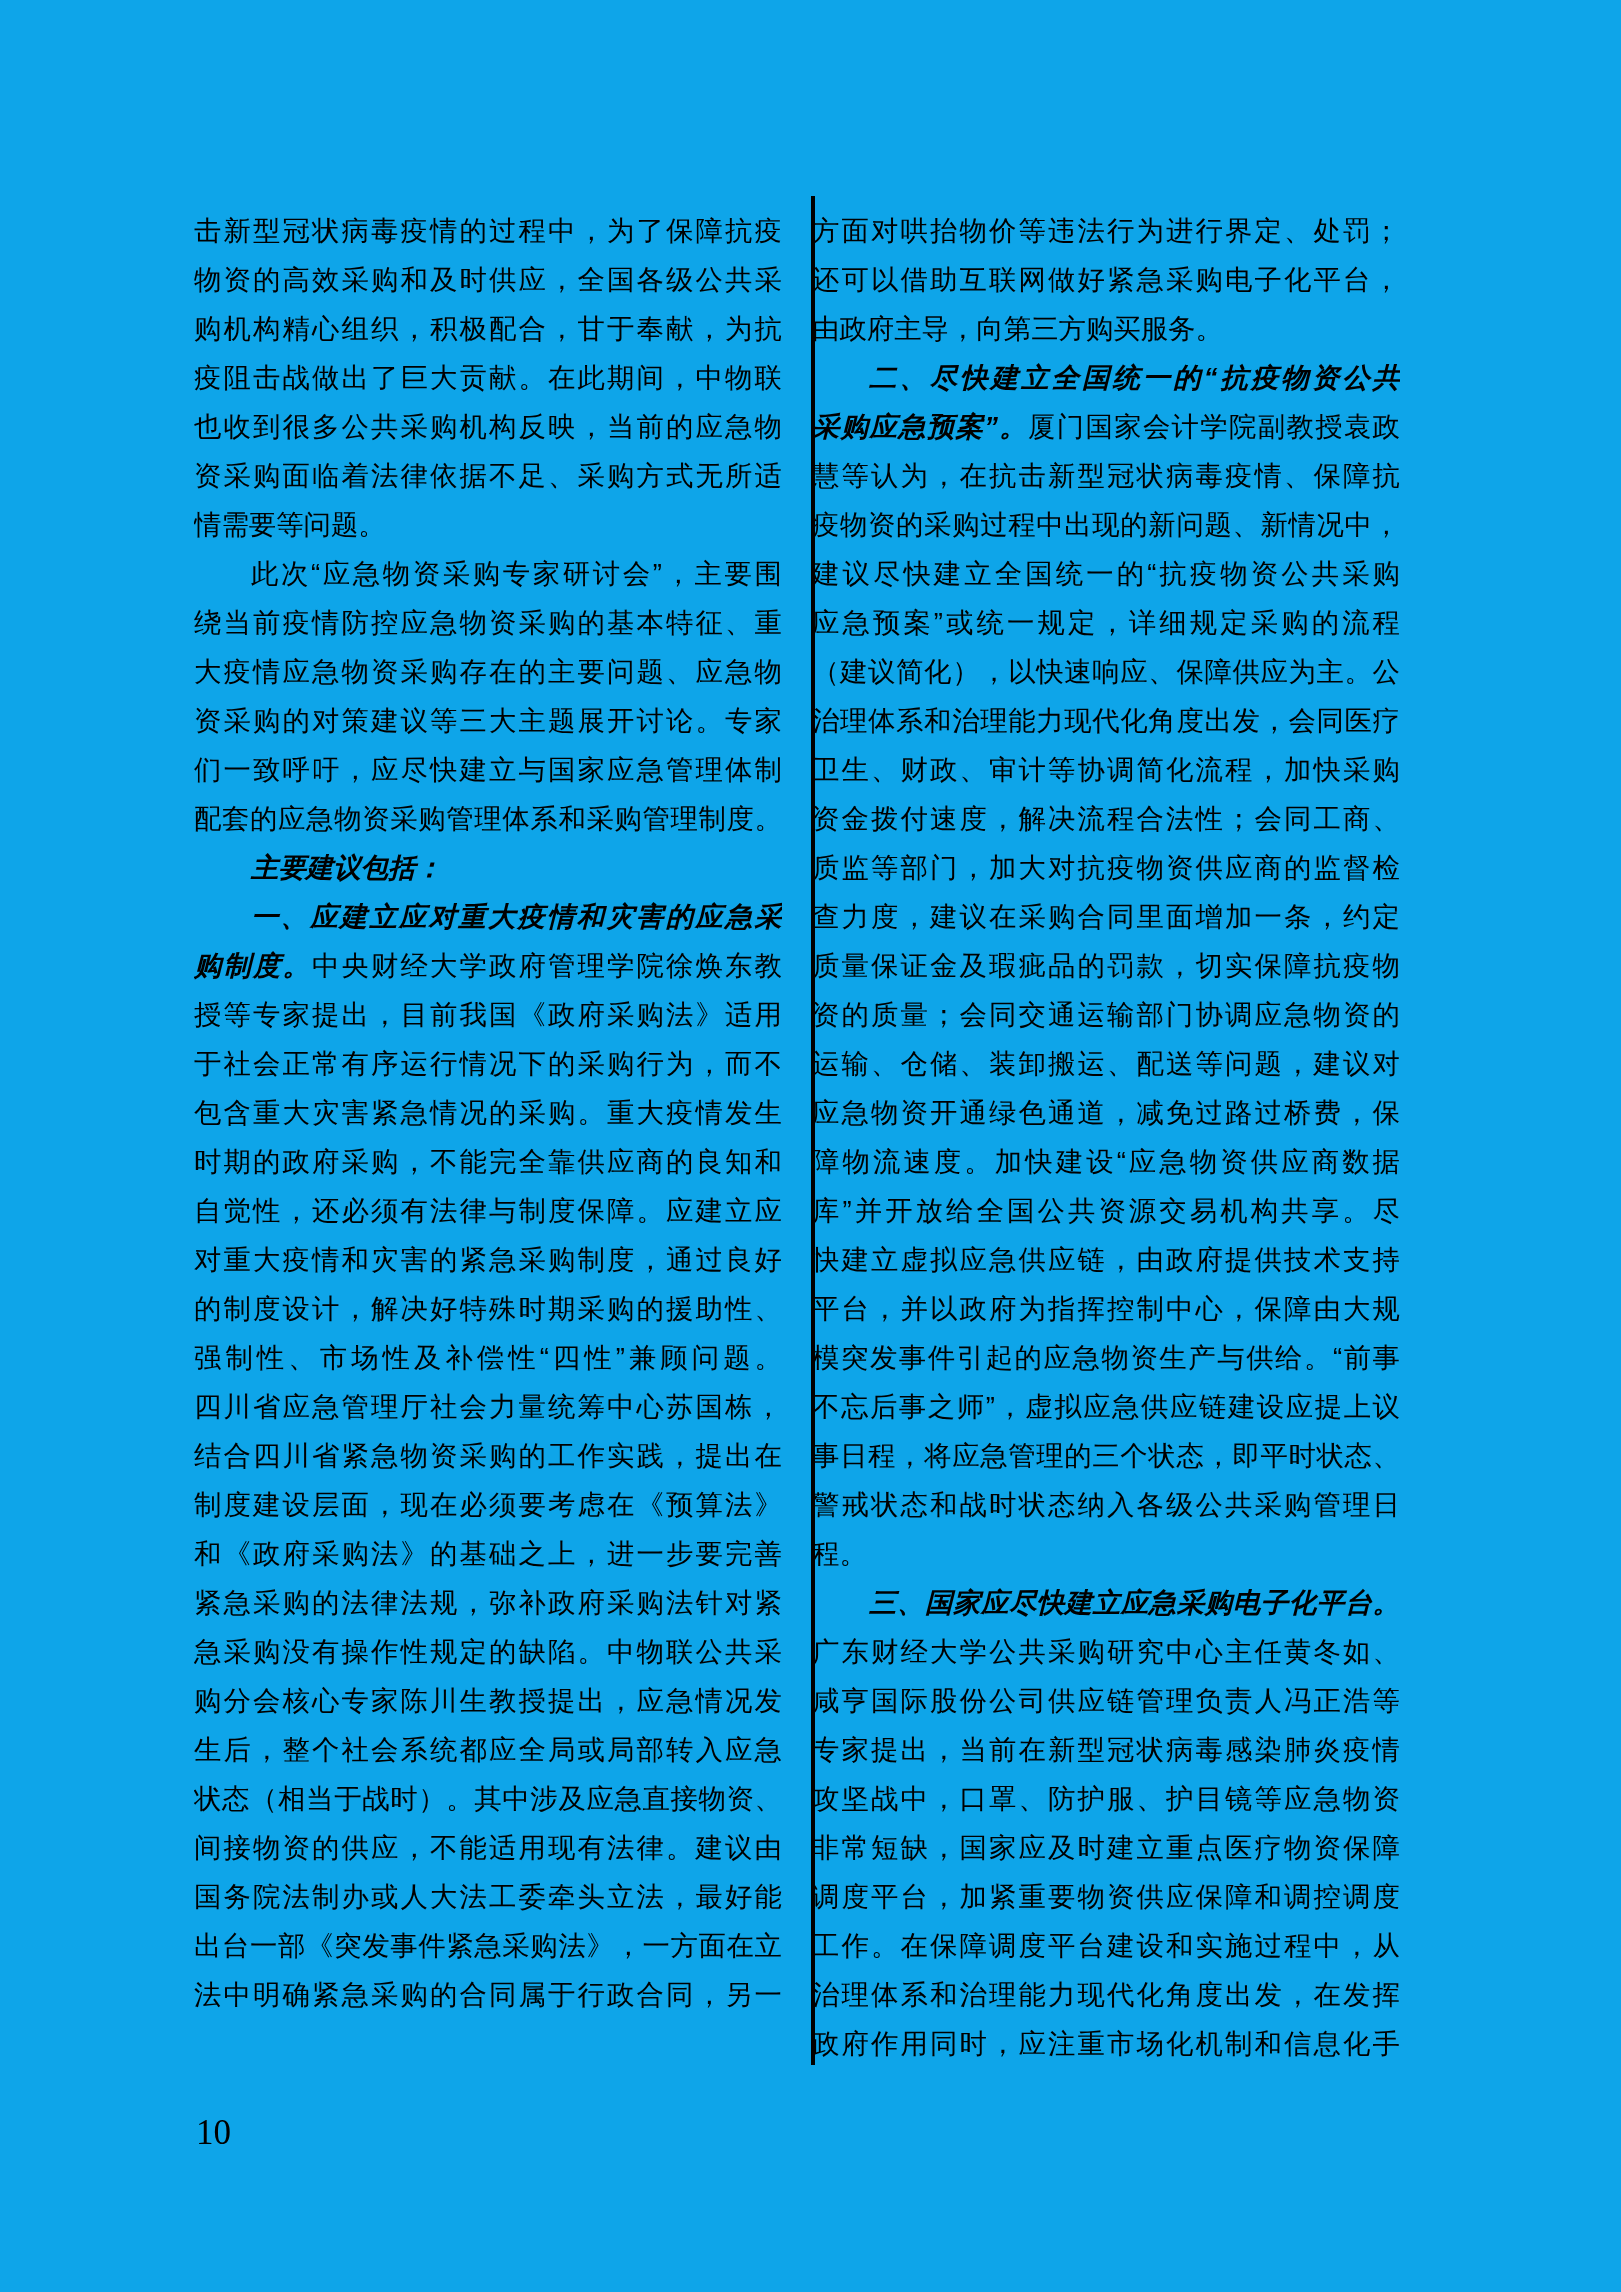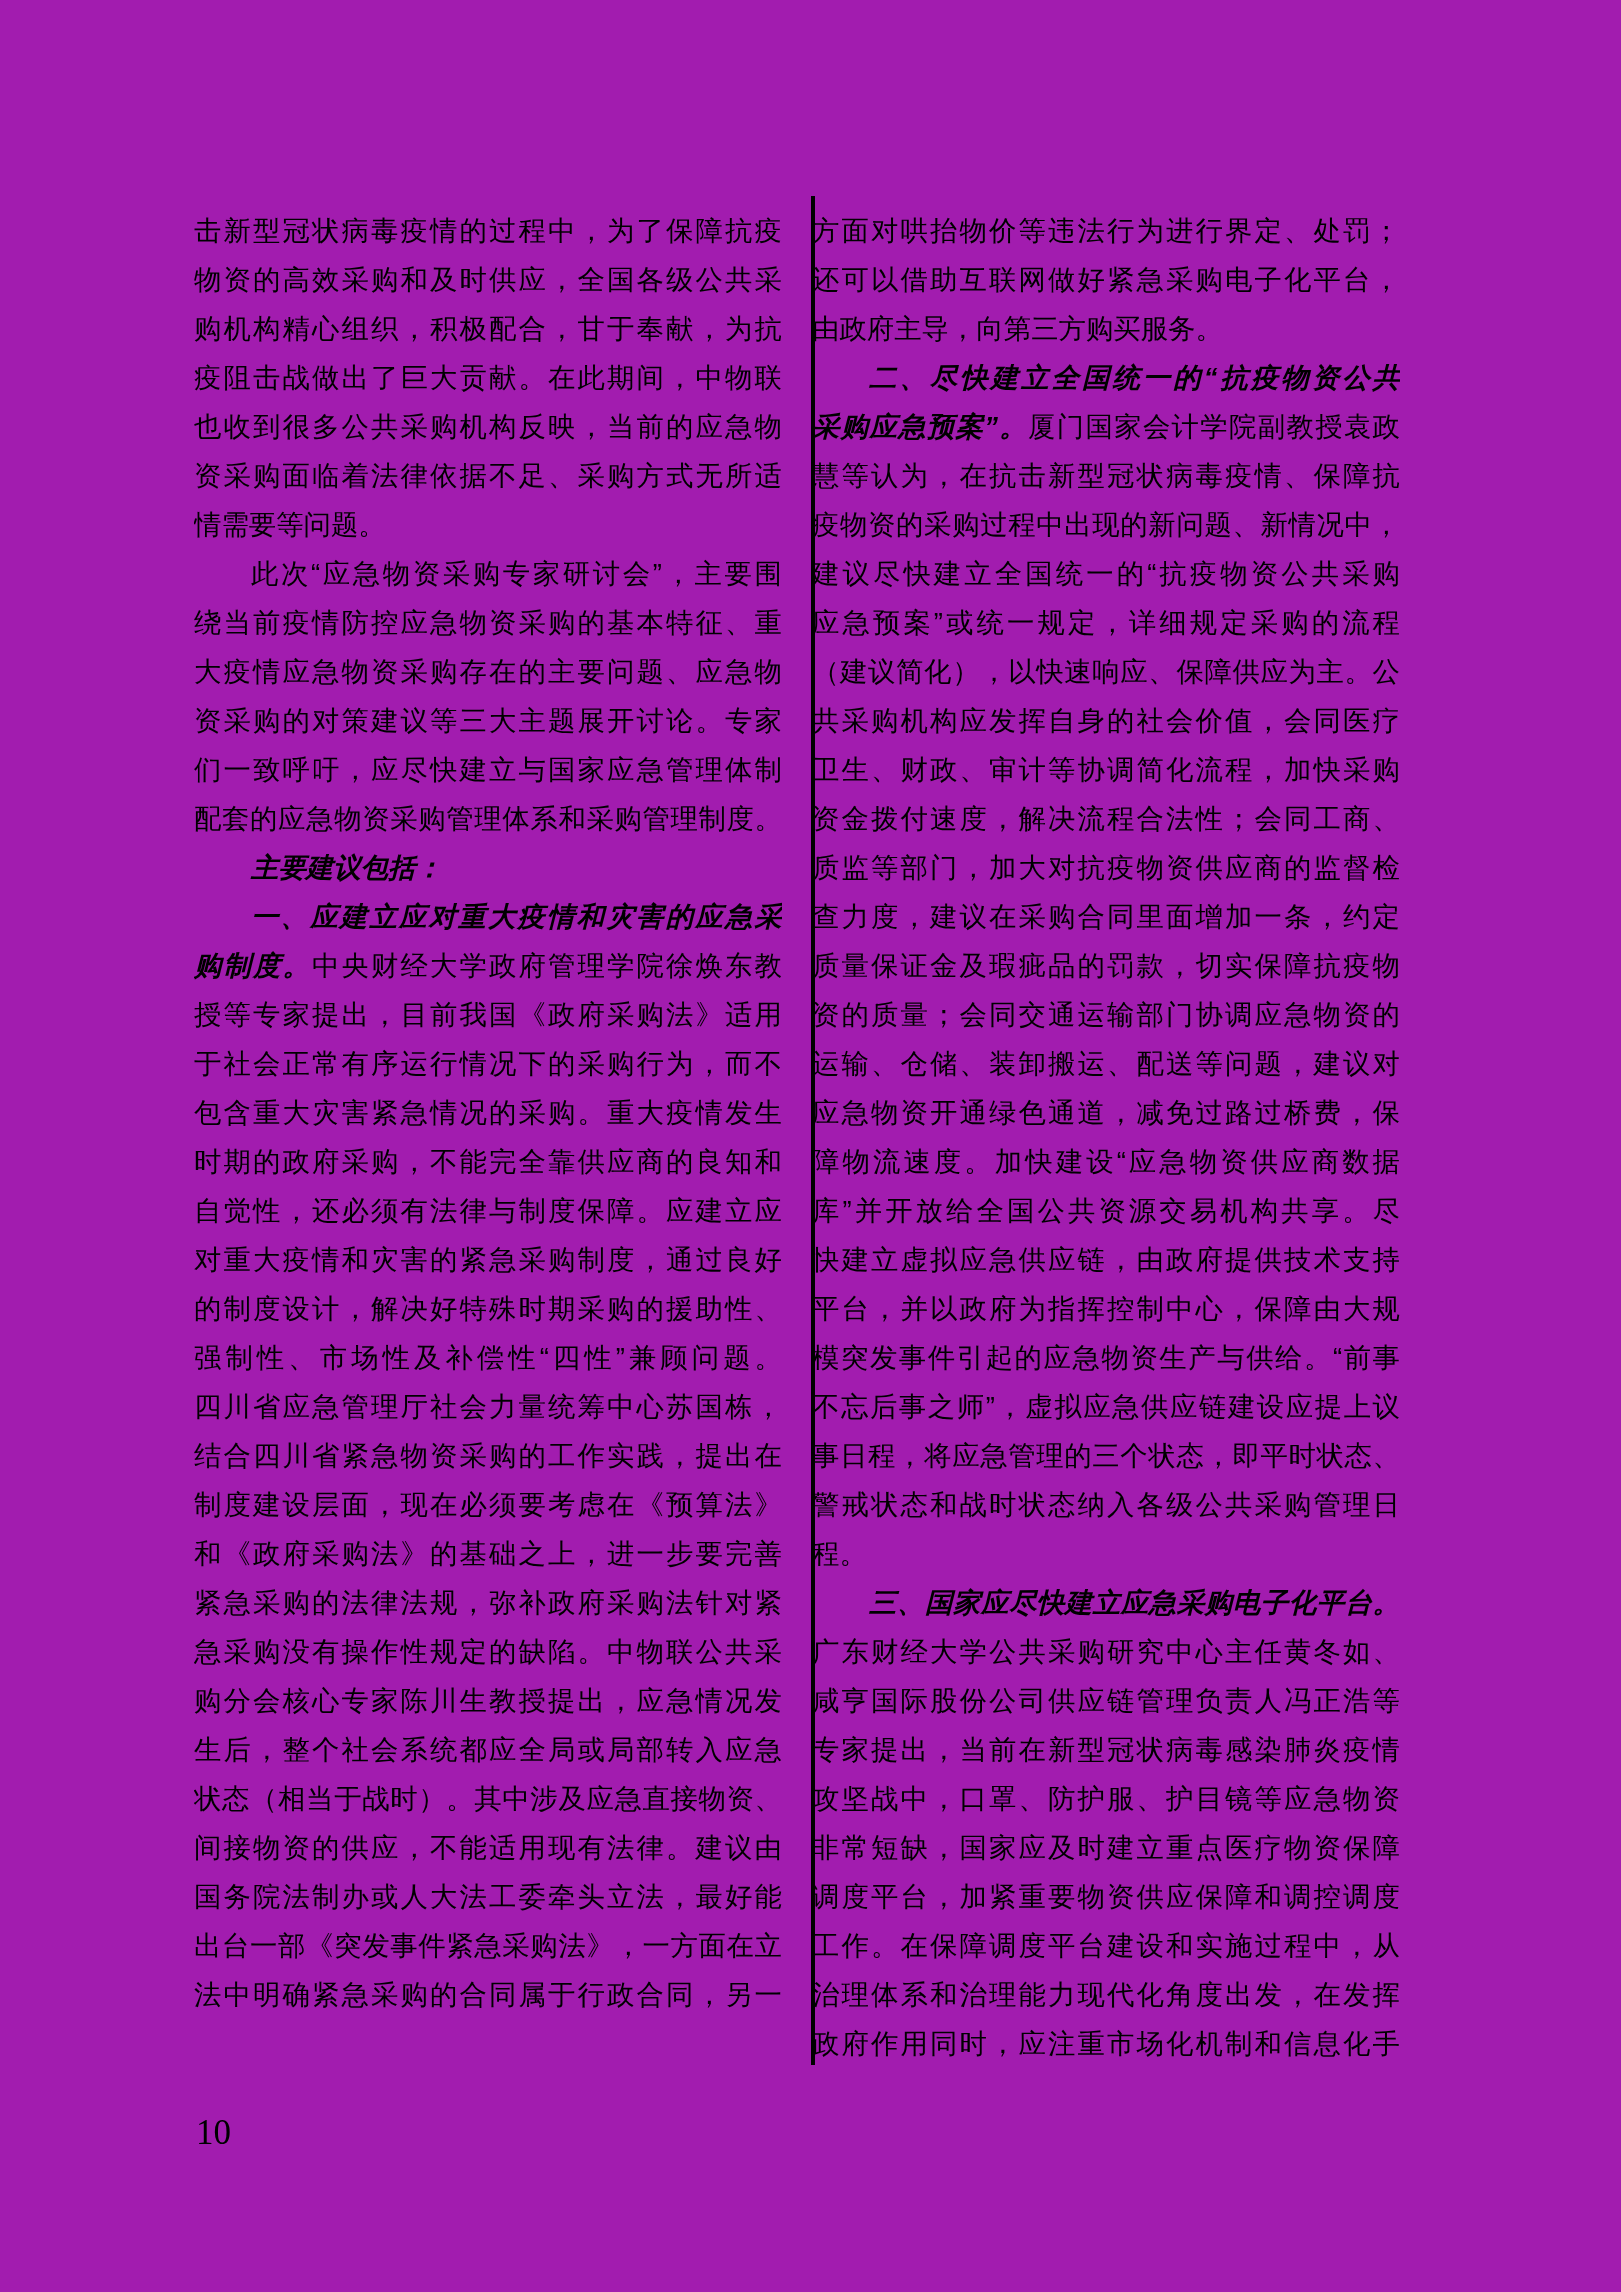--- a/index.html
+++ b/index.html
@@ -5,21 +5,21 @@
 <style>
   html, body {
     margin: 0;
     padding: 0;
     background: #ffffff;
   }
   .page {
     position: relative;
     width: 1621px;
     height: 2293px;
-    background: #a21caf;
+    background: #0ea5e9;
     color: #000000;
     font-family: "Liberation Sans", sans-serif;
     overflow: hidden;
   }
   .column {
     position: absolute;
     top: 206px;
     width: 588px;
     font-size: 27.4px;
     line-height: 49px;
@@ -104,21 +104,21 @@
       <div class="line"><span>方面对哄抬物价等违法行为进行界定、处罚；</span></div>
       <div class="line"><span>还可以借助互联网做好紧急采购电子化平台，</span></div>
       <div class="line no-just"><span>由政府主导，向第三方购买服务。</span></div>
       <div class="line indent"><span class="b">二、尽快建立全国统一的“抗疫物资公共</span></div>
       <div class="line"><span class="b">采购应急预案”。</span><span>厦门国家会计学院副教授袁政</span></div>
       <div class="line"><span>慧等认为，在抗击新型冠状病毒疫情、保障抗</span></div>
       <div class="line"><span>疫物资的采购过程中出现的新问题、新情况中，</span></div>
       <div class="line"><span>建议尽快建立全国统一的“抗疫物资公共采购</span></div>
       <div class="line"><span>应急预案”或统一规定，详细规定采购的流程</span></div>
       <div class="line"><span>（建议简化），以快速响应、保障供应为主。公</span></div>
-      <div class="line"><span>共采购机构应发挥自身的社会价值，会同医疗</span></div>
+      <div class="line"><span>治理体系和治理能力现代化角度出发，会同医疗</span></div>
       <div class="line"><span>卫生、财政、审计等协调简化流程，加快采购</span></div>
       <div class="line"><span>资金拨付速度，解决流程合法性；会同工商、</span></div>
       <div class="line"><span>质监等部门，加大对抗疫物资供应商的监督检</span></div>
       <div class="line"><span>查力度，建议在采购合同里面增加一条，约定</span></div>
       <div class="line"><span>质量保证金及瑕疵品的罚款，切实保障抗疫物</span></div>
       <div class="line"><span>资的质量；会同交通运输部门协调应急物资的</span></div>
       <div class="line"><span>运输、仓储、装卸搬运、配送等问题，建议对</span></div>
       <div class="line"><span>应急物资开通绿色通道，减免过路过桥费，保</span></div>
       <div class="line"><span>障物流速度。加快建设“应急物资供应商数据</span></div>
       <div class="line"><span>库”并开放给全国公共资源交易机构共享。尽</span></div>

